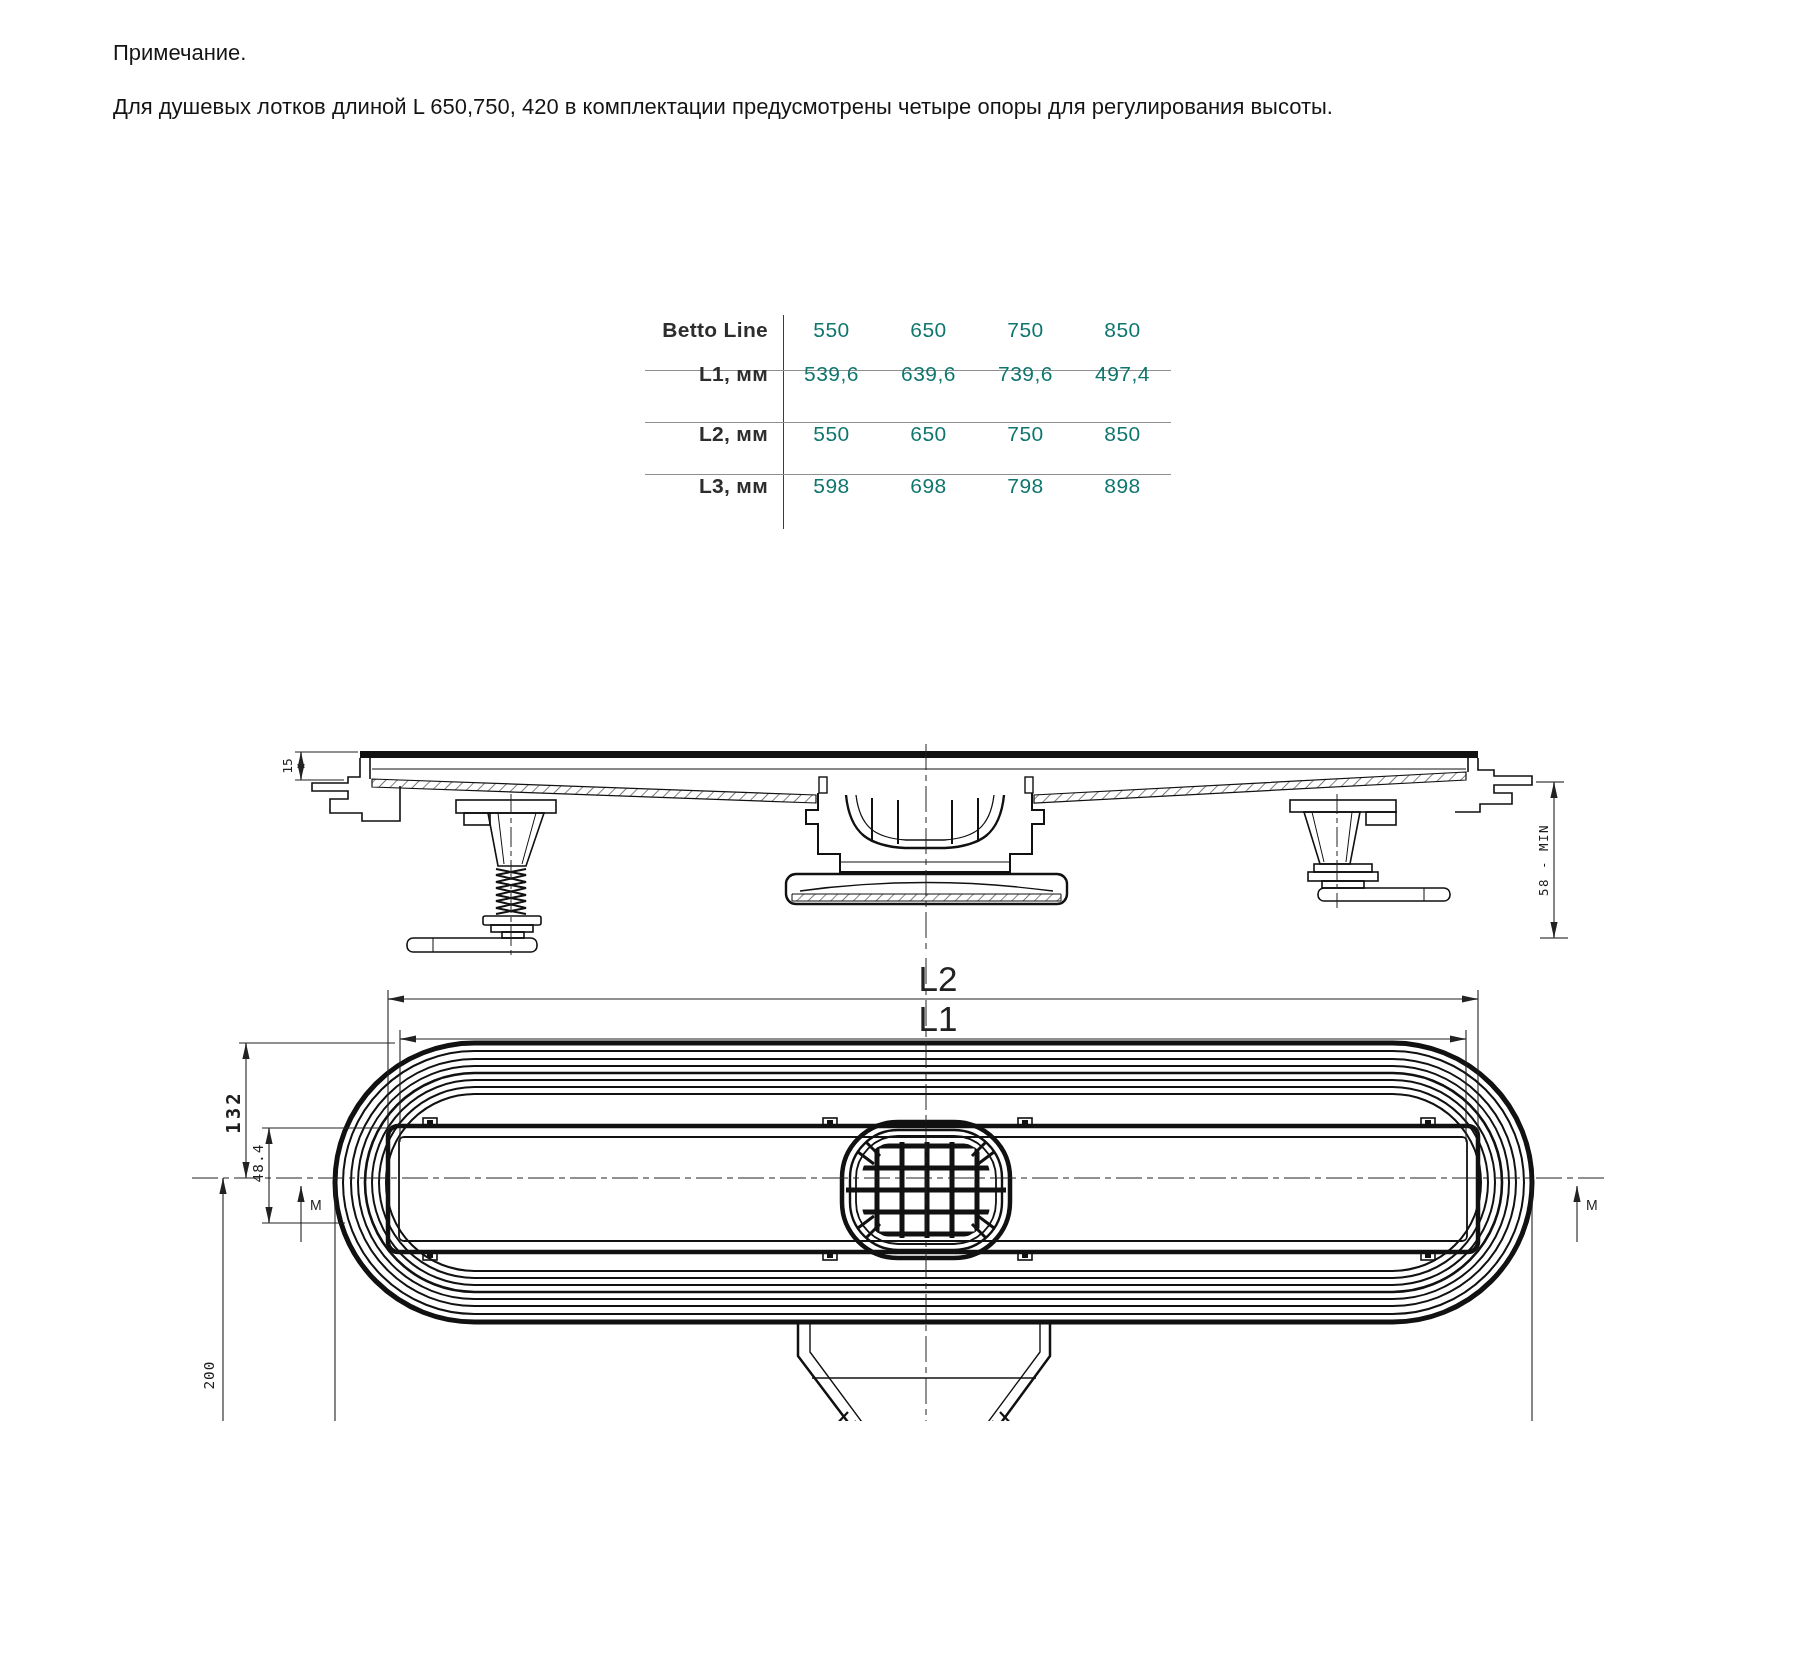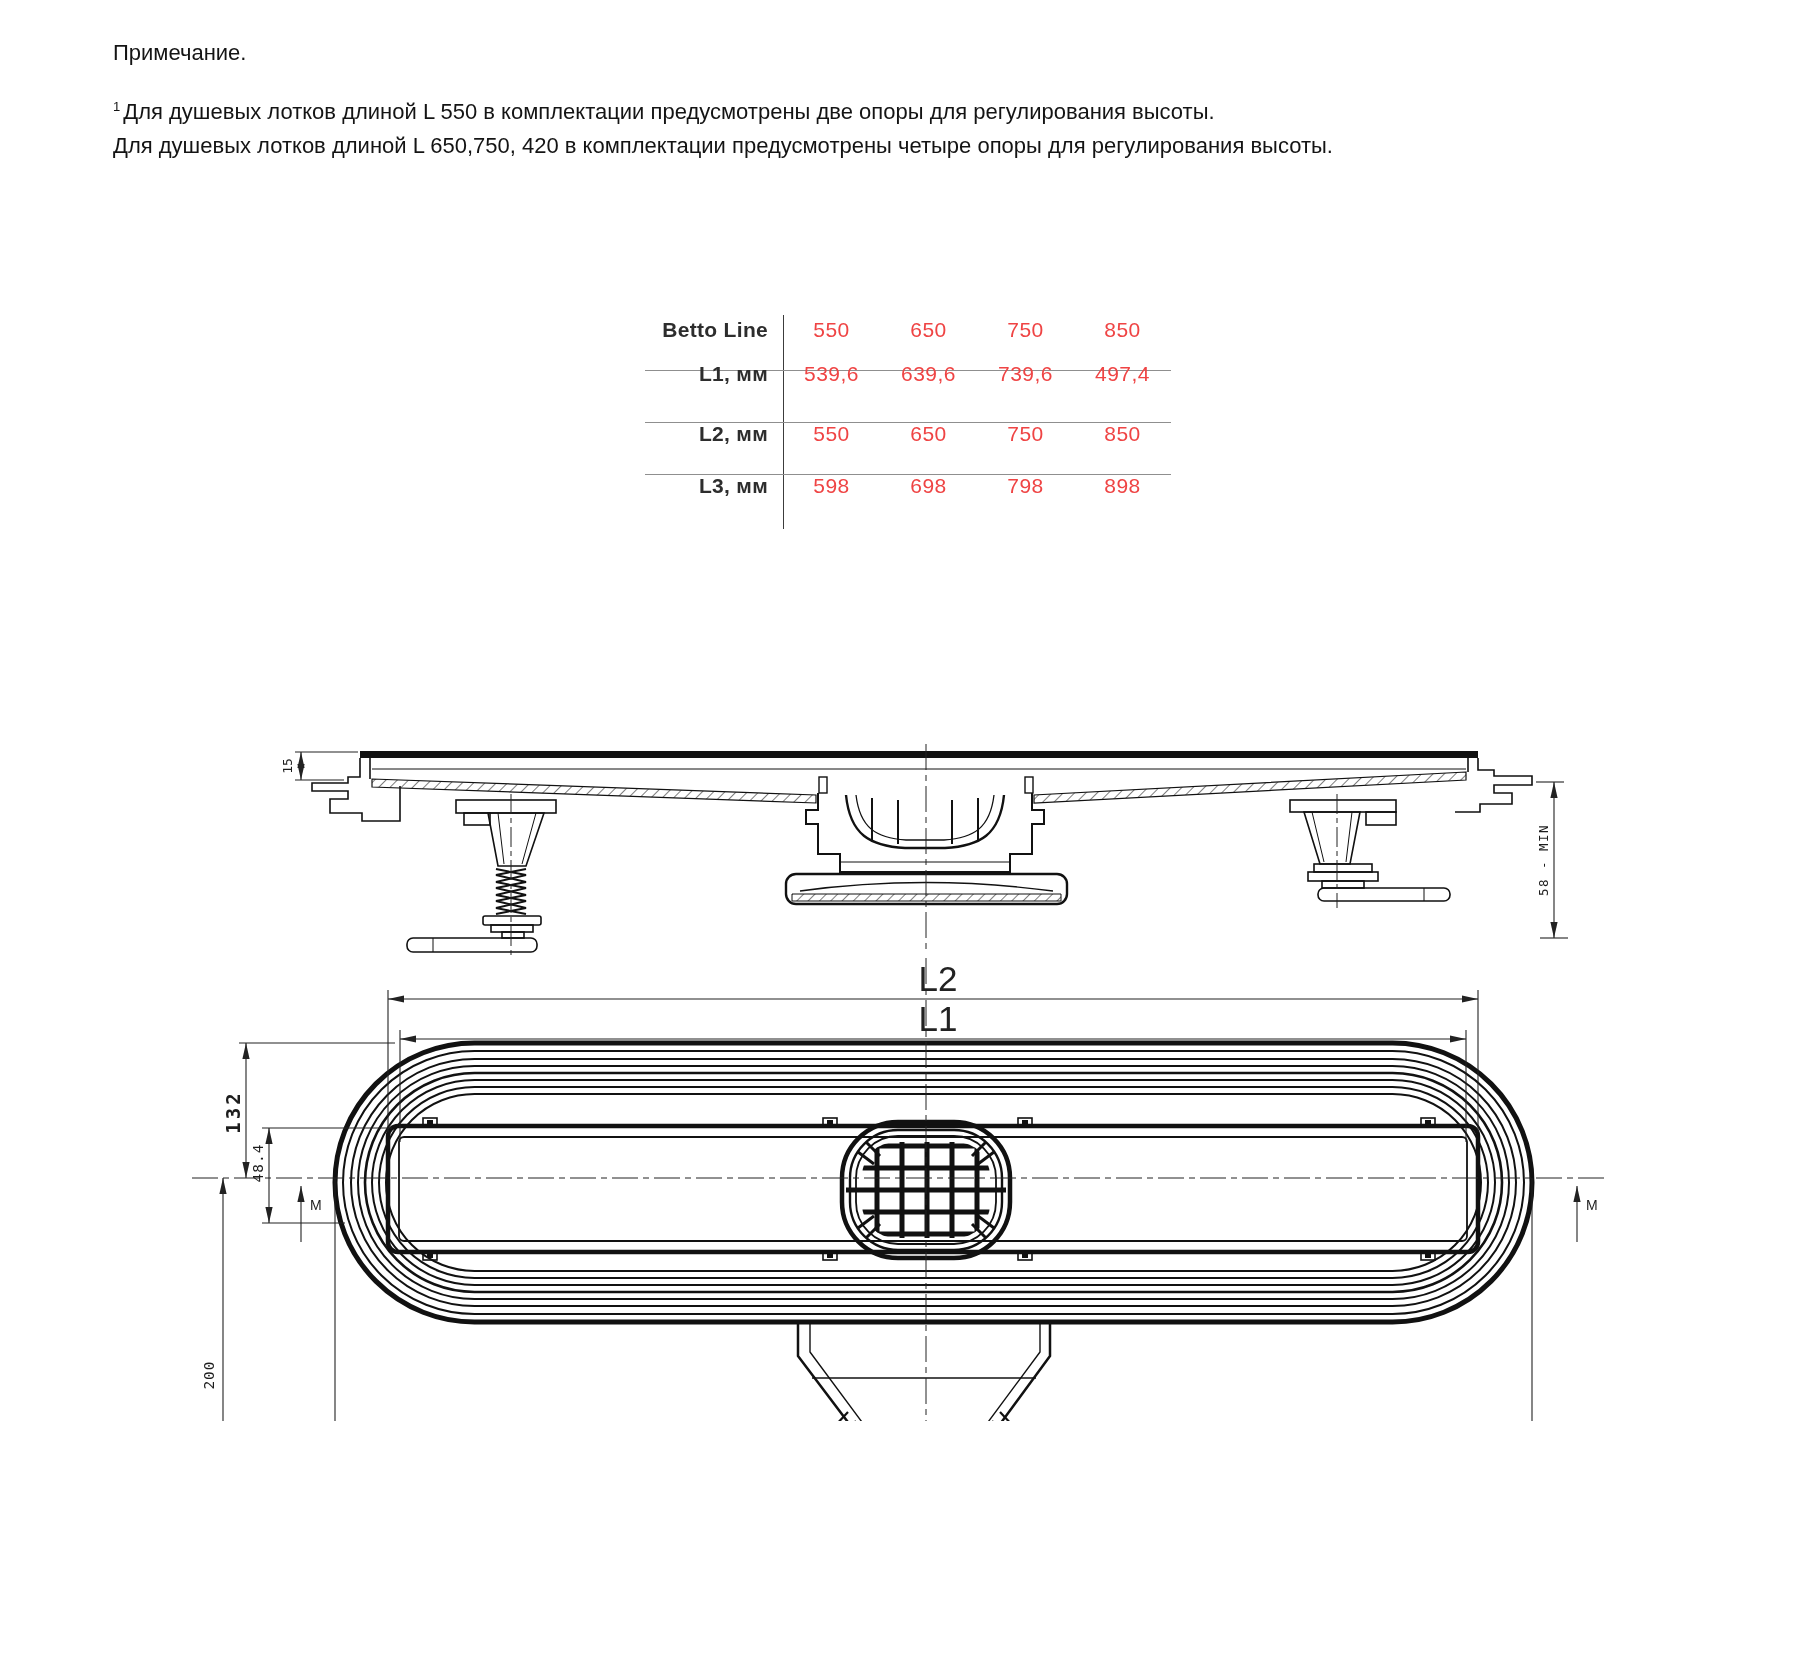--- a/index.html
+++ b/index.html
@@ -9,34 +9,31 @@
   .note{position:absolute;left:113px;top:36px;font-size:22px;line-height:34px;color:#141414;}
   .note-title{margin-bottom:20px;}
   .note sup{font-size:13px;vertical-align:super;margin-right:3px;}
   
   .tbl{position:absolute;left:645px;top:318px;width:526px;height:208px;font-size:21px;}
   .tbl .vline{position:absolute;left:138px;top:-3px;width:1.4px;height:214px;background:#3c3c3c;}
   .tbl .hline{position:absolute;left:0;width:526px;height:1.2px;background:#8f8f8f;}
   .trow{position:absolute;left:0;width:526px;height:52px;display:flex;}
   .tcell-label{width:138px;box-sizing:border-box;padding-right:15px;text-align:right;
                font-weight:bold;color:#2d2d2d;letter-spacing:.3px;}
-  .tcell-val{width:97px;text-align:center;color:#ef4444;letter-spacing:.5px;}
+  .tcell-val{width:97px;text-align:center;color:#0f766e;letter-spacing:.5px;}
   svg text{font-family:"Liberation Sans", sans-serif;}
   svg .cadtxt{font-family:"DejaVu Sans Mono", monospace;fill:#1d1d1d;}
 </style>
 </head>
 <body>
 
 <div class="page">
 
   <div class="note">
     <div class="note-title">Примечание.</div>
-    <div class="note-line">
-      <sup>1</sup><span>Для душевых лотков длиной L 550 в комплектации предусмотрены две опоры для регулирования высоты.</span>
-    </div>
     <div class="note-line">Для душевых лотков длиной L 650,750, 420 в комплектации предусмотрены четыре опоры для регулирования высоты.</div>
   </div>
 
   <div class="tbl">
     <div class="vline"></div>
     <div class="hline" style="top:52px"></div>
     <div class="hline" style="top:104px"></div>
     <div class="hline" style="top:156px"></div>
 
     <div class="trow" style="top:0">

